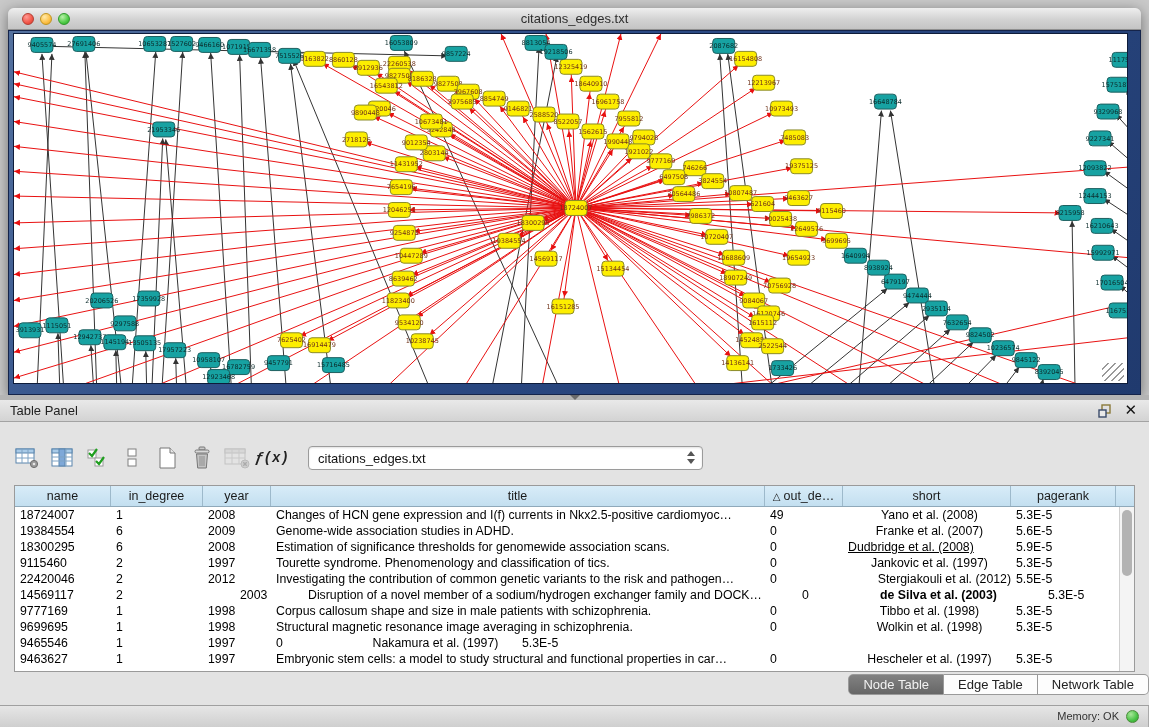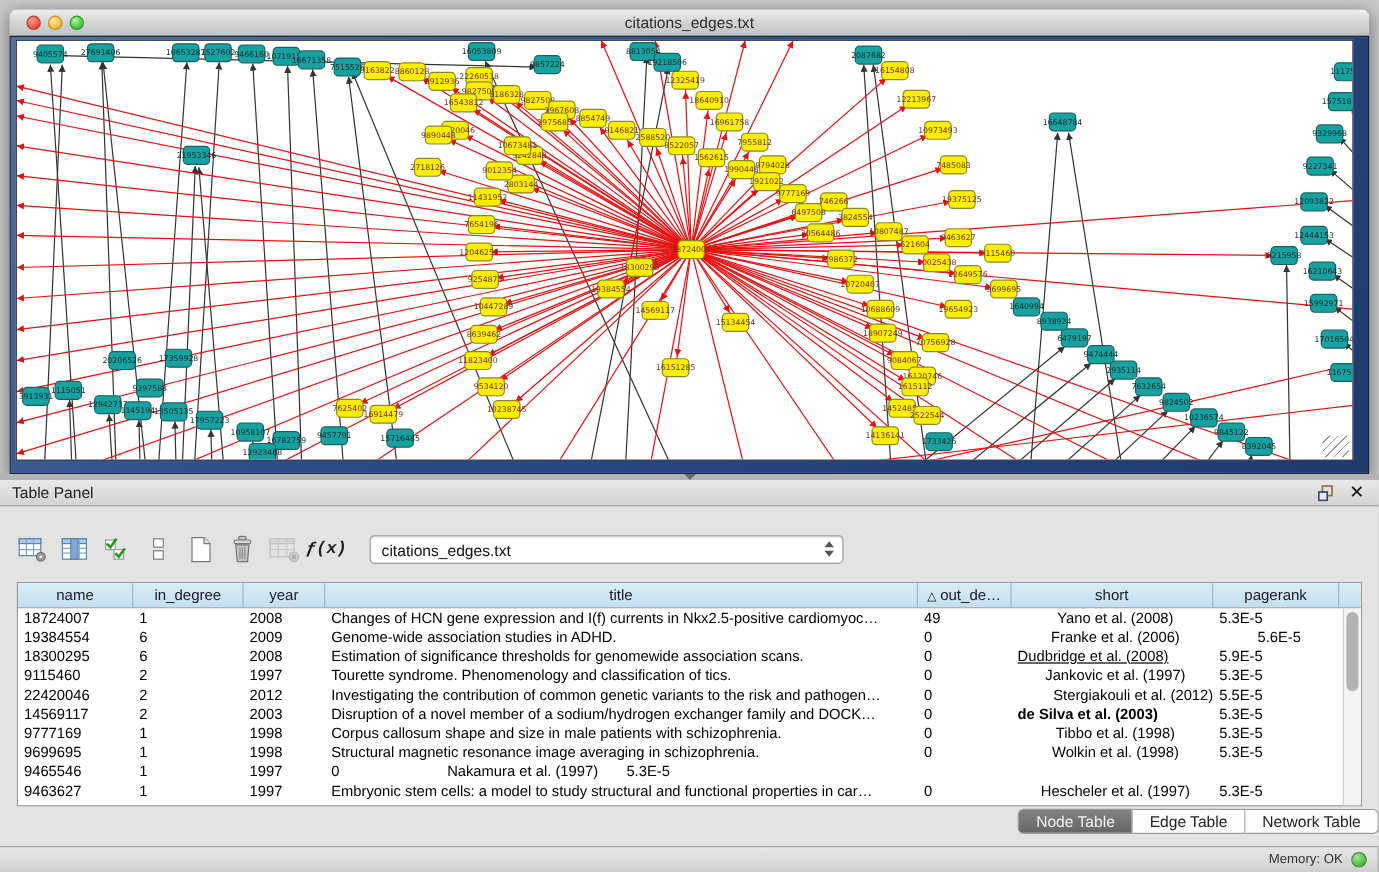--- a/index.html
+++ b/index.html
@@ -882,22 +882,22 @@
             <div class="td" style="width: 78px;">49</div>
             <div class="td" style="width: 168px; text-align: center;">Yano et al. (2008)</div>
             <div class="td" style="width: 105px;">5.3E-5</div>
           </div>
           <div class="tr">
             <div class="td" style="width: 96px;">19384554</div>
             <div class="td" style="width: 92px;">6</div>
             <div class="td" style="width: 68px;">2009</div>
             <div class="td" style="width: 494px;">Genome-wide association studies in ADHD.</div>
             <div class="td" style="width: 78px;">0</div>
-            <div class="td" style="width: 168px; text-align: center;">Franke et al. (2006)</div>
-            <div class="td" style="width: 105px; text-align: center;">5.6E-5</div>
+            <div class="td" style="width: 168px; text-align: center;">Franke et al. (2007)</div>
+            <div class="td" style="width: 105px;">5.6E-5</div>
           </div>
           <div class="tr">
             <div class="td" style="width: 96px;">18300295</div>
             <div class="td" style="width: 92px;">6</div>
             <div class="td" style="width: 68px;">2008</div>
             <div class="td" style="width: 494px;">Estimation of significance thresholds for genomewide association scans.</div>
             <div class="td" style="width: 78px;">0</div>
             <div class="td" style="width: 168px;  text-decoration: underline;">Dudbridge et al. (2008)</div>
             <div class="td" style="width: 105px;">5.9E-5</div>
           </div>
@@ -915,21 +915,21 @@
             <div class="td" style="width: 92px;">2</div>
             <div class="td" style="width: 68px;">2012</div>
             <div class="td" style="width: 494px;">Investigating the contribution of common genetic variants to the risk and pathogen…</div>
             <div class="td" style="width: 78px;">0</div>
             <div class="td" style="width: 168px; text-align: right;">Stergiakouli et al. (2012)</div>
             <div class="td" style="width: 105px;">5.5E-5</div>
           </div>
           <div class="tr">
             <div class="td" style="width: 96px;">14569117</div>
             <div class="td" style="width: 92px;">2</div>
-            <div class="td" style="width: 68px;">2003</div>
+            <div class="td" style="width: 68px; margin-left: 32px;">2003</div>
             <div class="td" style="width: 494px;">Disruption of a novel member of a sodium/hydrogen exchanger family and DOCK…</div>
             <div class="td" style="width: 78px;">0</div>
             <div class="td" style="width: 168px; text-align: left; font-weight: bold;">de Silva et al. (2003)</div>
             <div class="td" style="width: 105px;">5.3E-5</div>
           </div>
           <div class="tr">
             <div class="td" style="width: 96px;">9777169</div>
             <div class="td" style="width: 92px;">1</div>
             <div class="td" style="width: 68px;">1998</div>
             <div class="td" style="width: 494px;">Corpus callosum shape and size in male patients with schizophrenia.</div>

